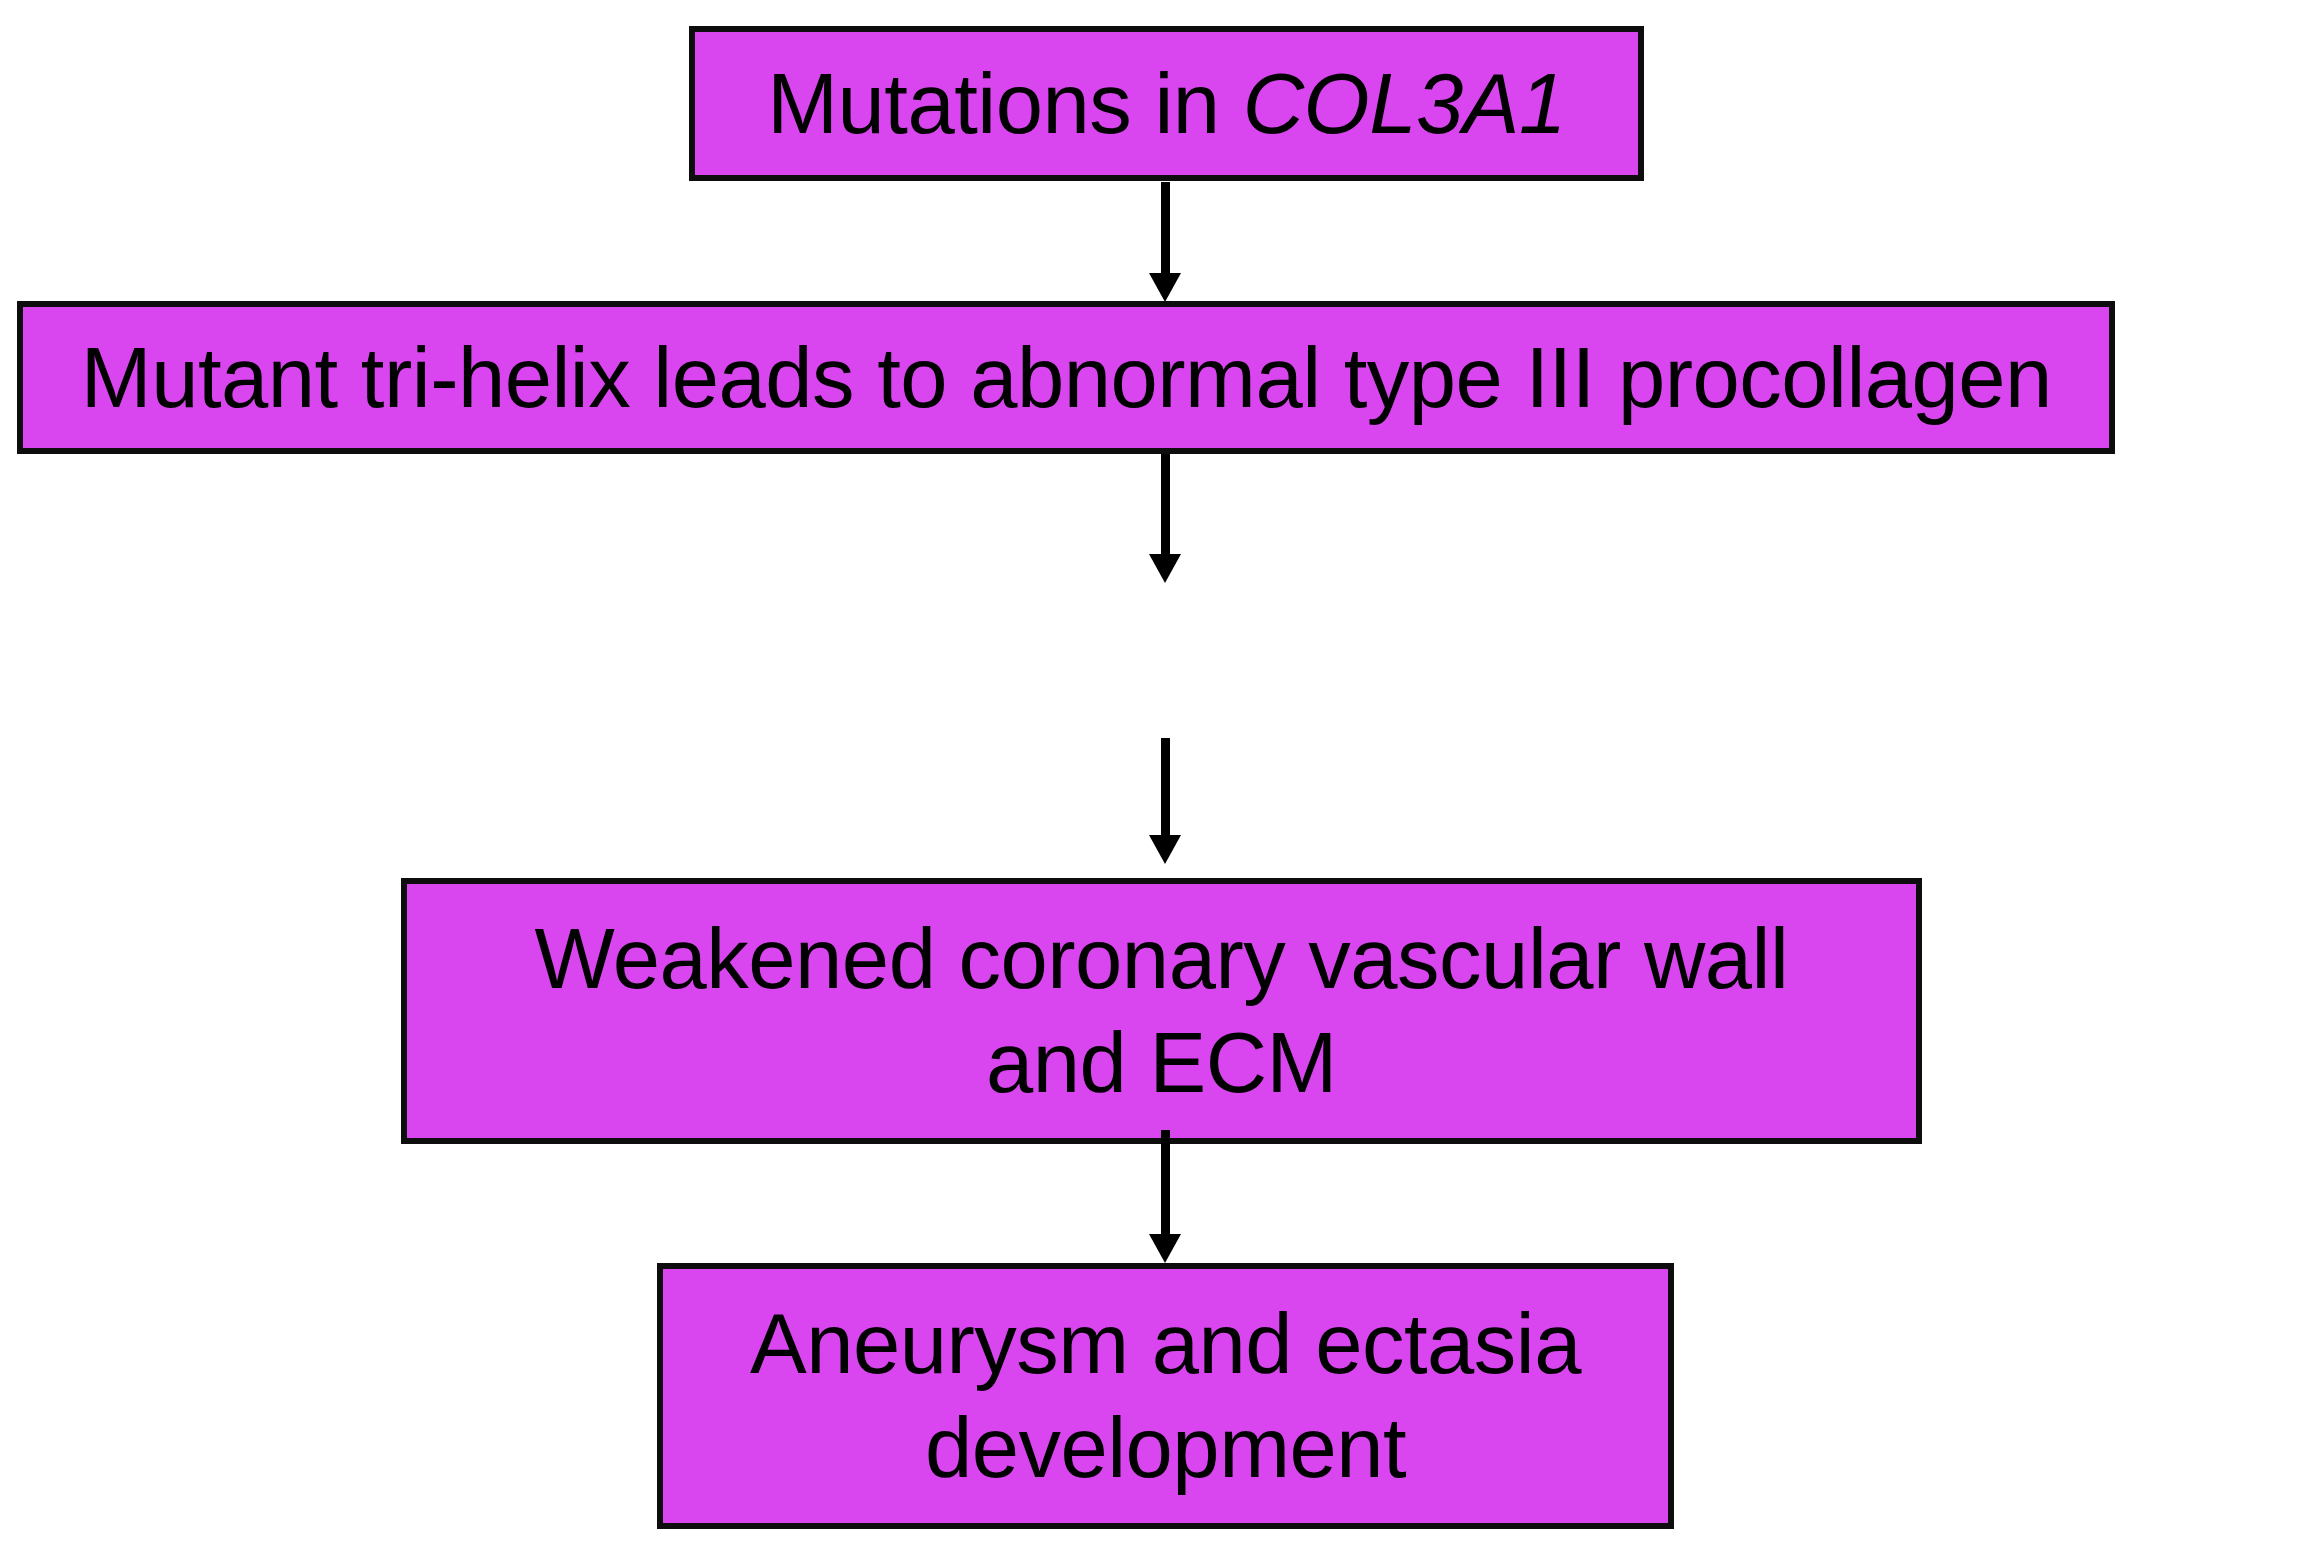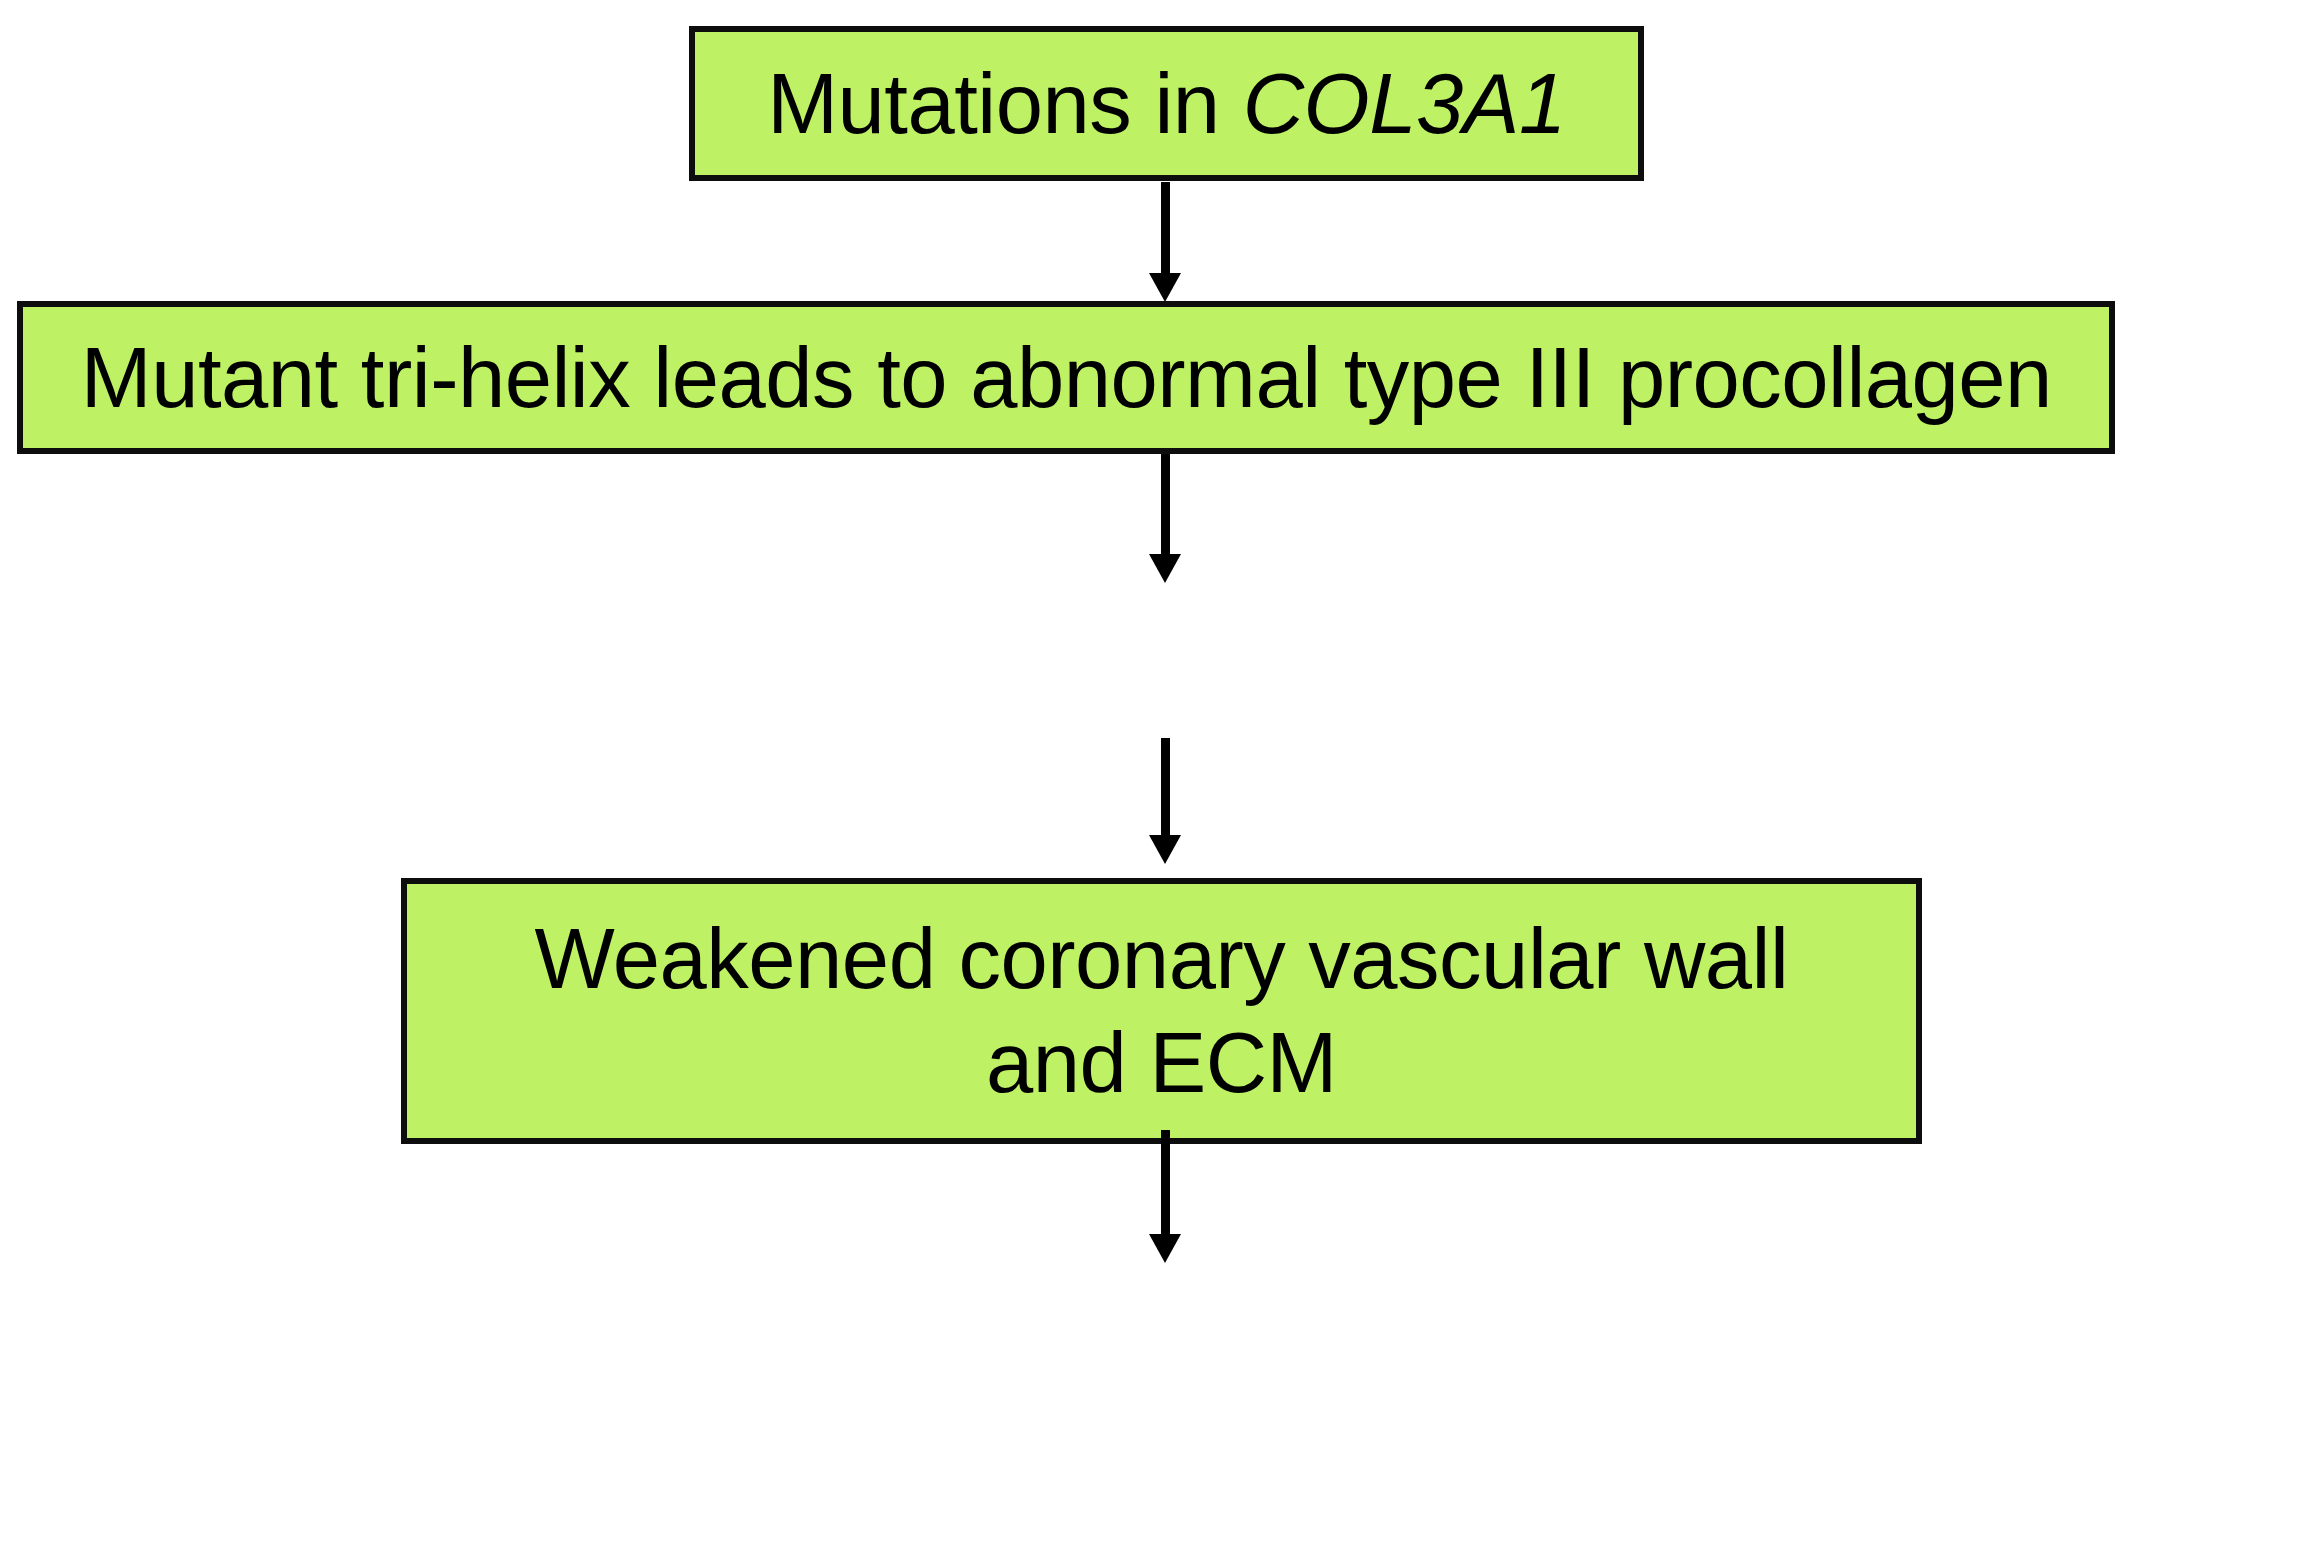--- a/index.html
+++ b/index.html
@@ -16,21 +16,21 @@
     width: 2325px;
     height: 1563px;
     background: #ffffff;
     overflow: hidden;
   }
 
   .node {
     position: absolute;
     box-sizing: border-box;
     border: 6.8px solid #0d0d0d;
-    background: #bef264;
+    background: #d946ef;
     display: flex;
     align-items: center;
     justify-content: center;
     text-align: center;
   }
 
   .node-label {
     font-family: "Liberation Sans", sans-serif;
     font-size: 85px;
     line-height: 1.22;
@@ -116,15 +116,19 @@
   <div class="node" id="node-vascular-wall">
     <span class="node-label">Weakened coronary vascular wall
 and ECM</span>
   </div>
 
   <div class="arrow" id="arrow-4">
     <div class="shaft"></div>
     <div class="head"></div>
   </div>
 
+  <div class="node" id="node-aneurysm">
+    <span class="node-label">Aneurysm and ectasia
+development</span>
+  </div>
 
 </div>
 
 
 </body></html>

